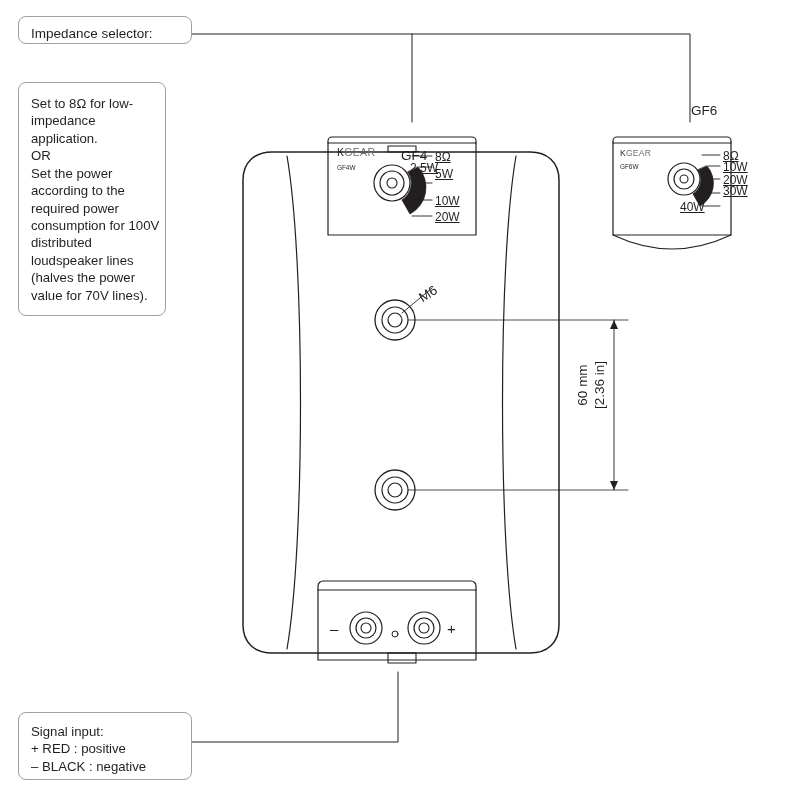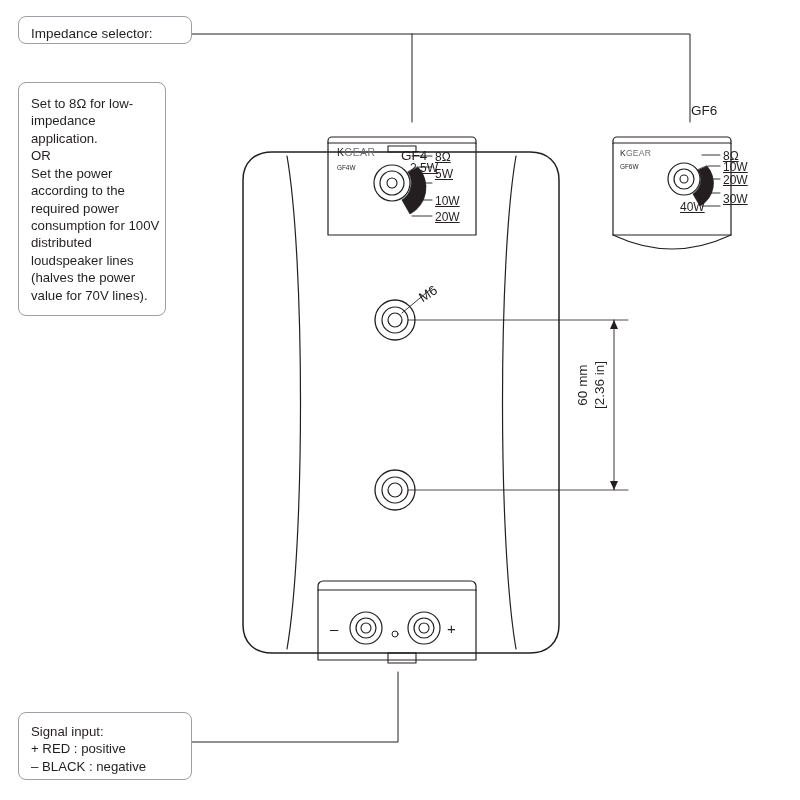--- a/index.html
+++ b/index.html
@@ -237,21 +237,21 @@
   <div class="lbl-sm" style="left:435px; top:210px;">20W</div>
 
   <div class="lbl-brand-sm" style="left:620px; top:148px;">
     <span>K</span><span style="color:#6b7075;">GEAR</span>
   </div>
   <div class="lbl-xs" style="left:620px; top:163px;">GF6W</div>
 
   <div class="lbl-sm" style="left:723px; top:149px;">8Ω</div>
   <div class="lbl-sm" style="left:723px; top:160px;">10W</div>
   <div class="lbl-sm" style="left:723px; top:173px;">20W</div>
-  <div class="lbl-sm" style="left:723px; top:192px;">30W</div>
+  <div class="lbl-sm" style="left:723px; top:184px;">30W</div>
   <div class="lbl-sm" style="left:680px; top:200px;">40W</div>
 
   <div class="lbl-m6" style="left:424px; top:290px;">M6</div>
 
   <div class="dim-text" style="left:575px; top:465px; width:160px;">
     <span>60 mm</span><br>
     <span>[2.36 in]</span>
   </div>
 
   <div class="term-sign" style="left:330px; top:620px;">–</div>

